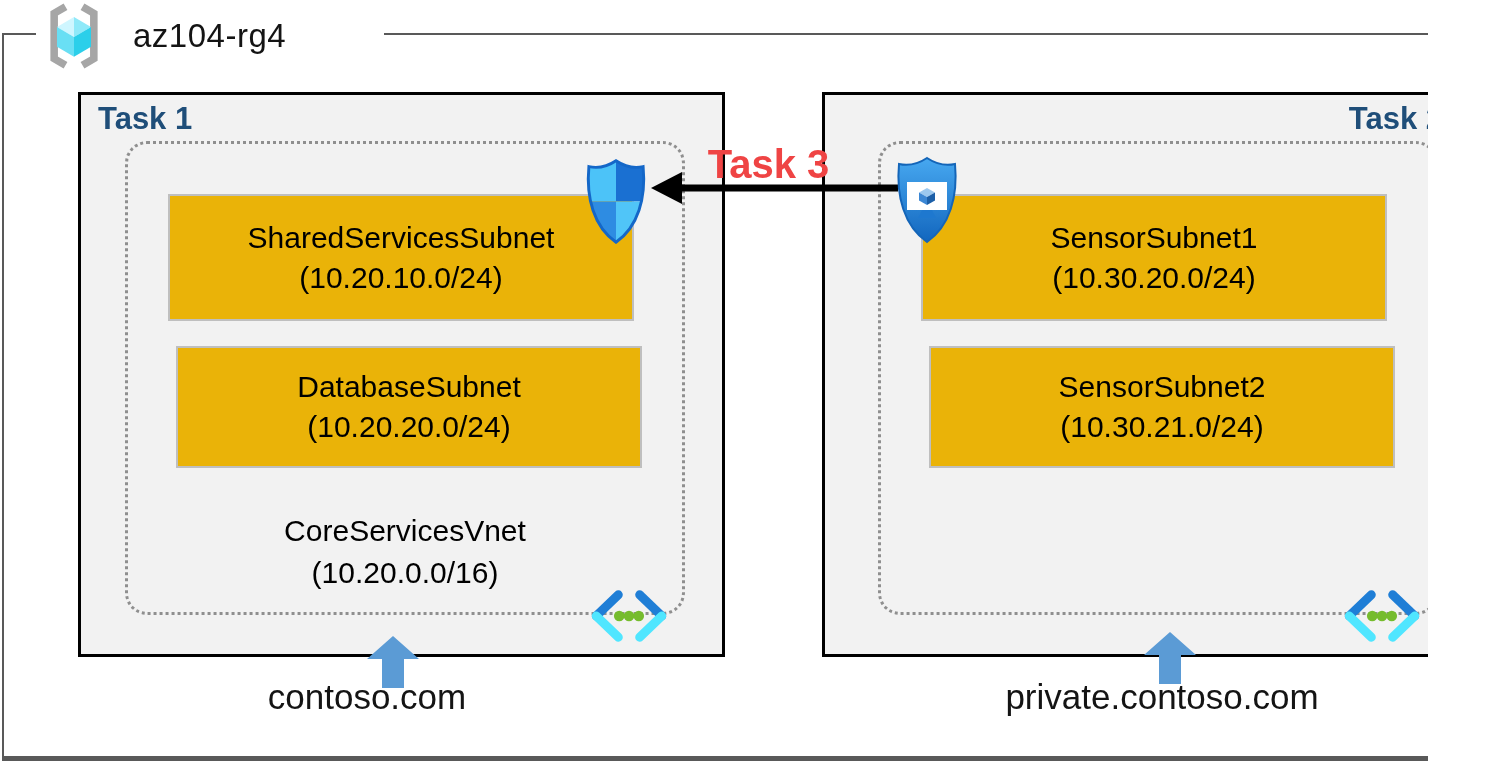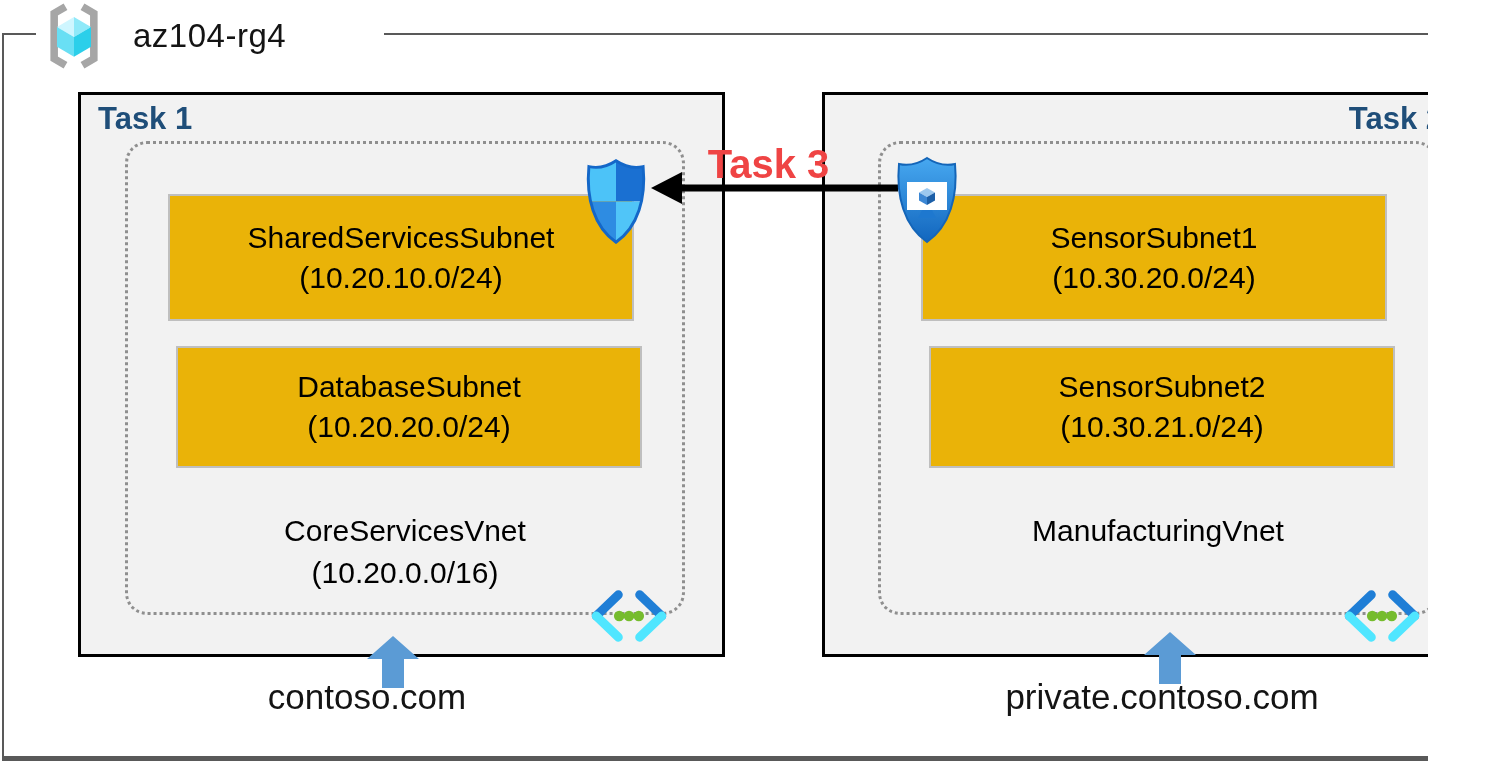--- a/index.html
+++ b/index.html
@@ -104,21 +104,20 @@
     <div class="abs vnet" id="vnet-right">
       <div class="abs subnet sub1">
         <span>SensorSubnet1</span>
         <span>(10.30.20.0/24)</span>
       </div>
       <div class="abs subnet sub2">
         <span>SensorSubnet2</span>
         <span>(10.30.21.0/24)</span>
       </div>
       <div class="abs vnet-label">
-        <div>ManufacturingVnet</div>
       </div>
       <svg class="abs vnet-icon" viewBox="0 0 88 62">
         <line x1="32" y1="7" x2="7" y2="31" stroke="#1F7ED6" stroke-width="10" stroke-linecap="round"></line>
         <line x1="7" y1="31" x2="32" y2="55" stroke="#50E6FF" stroke-width="10" stroke-linecap="round"></line>
         <line x1="56" y1="7" x2="81" y2="31" stroke="#1F7ED6" stroke-width="10" stroke-linecap="round"></line>
         <line x1="81" y1="31" x2="56" y2="55" stroke="#50E6FF" stroke-width="10" stroke-linecap="round"></line>
         <circle cx="33" cy="31" r="6" fill="#76BC2D"></circle>
         <circle cx="44" cy="31" r="6" fill="#76BC2D"></circle>
         <circle cx="55" cy="31" r="6" fill="#76BC2D"></circle>
       </svg>

